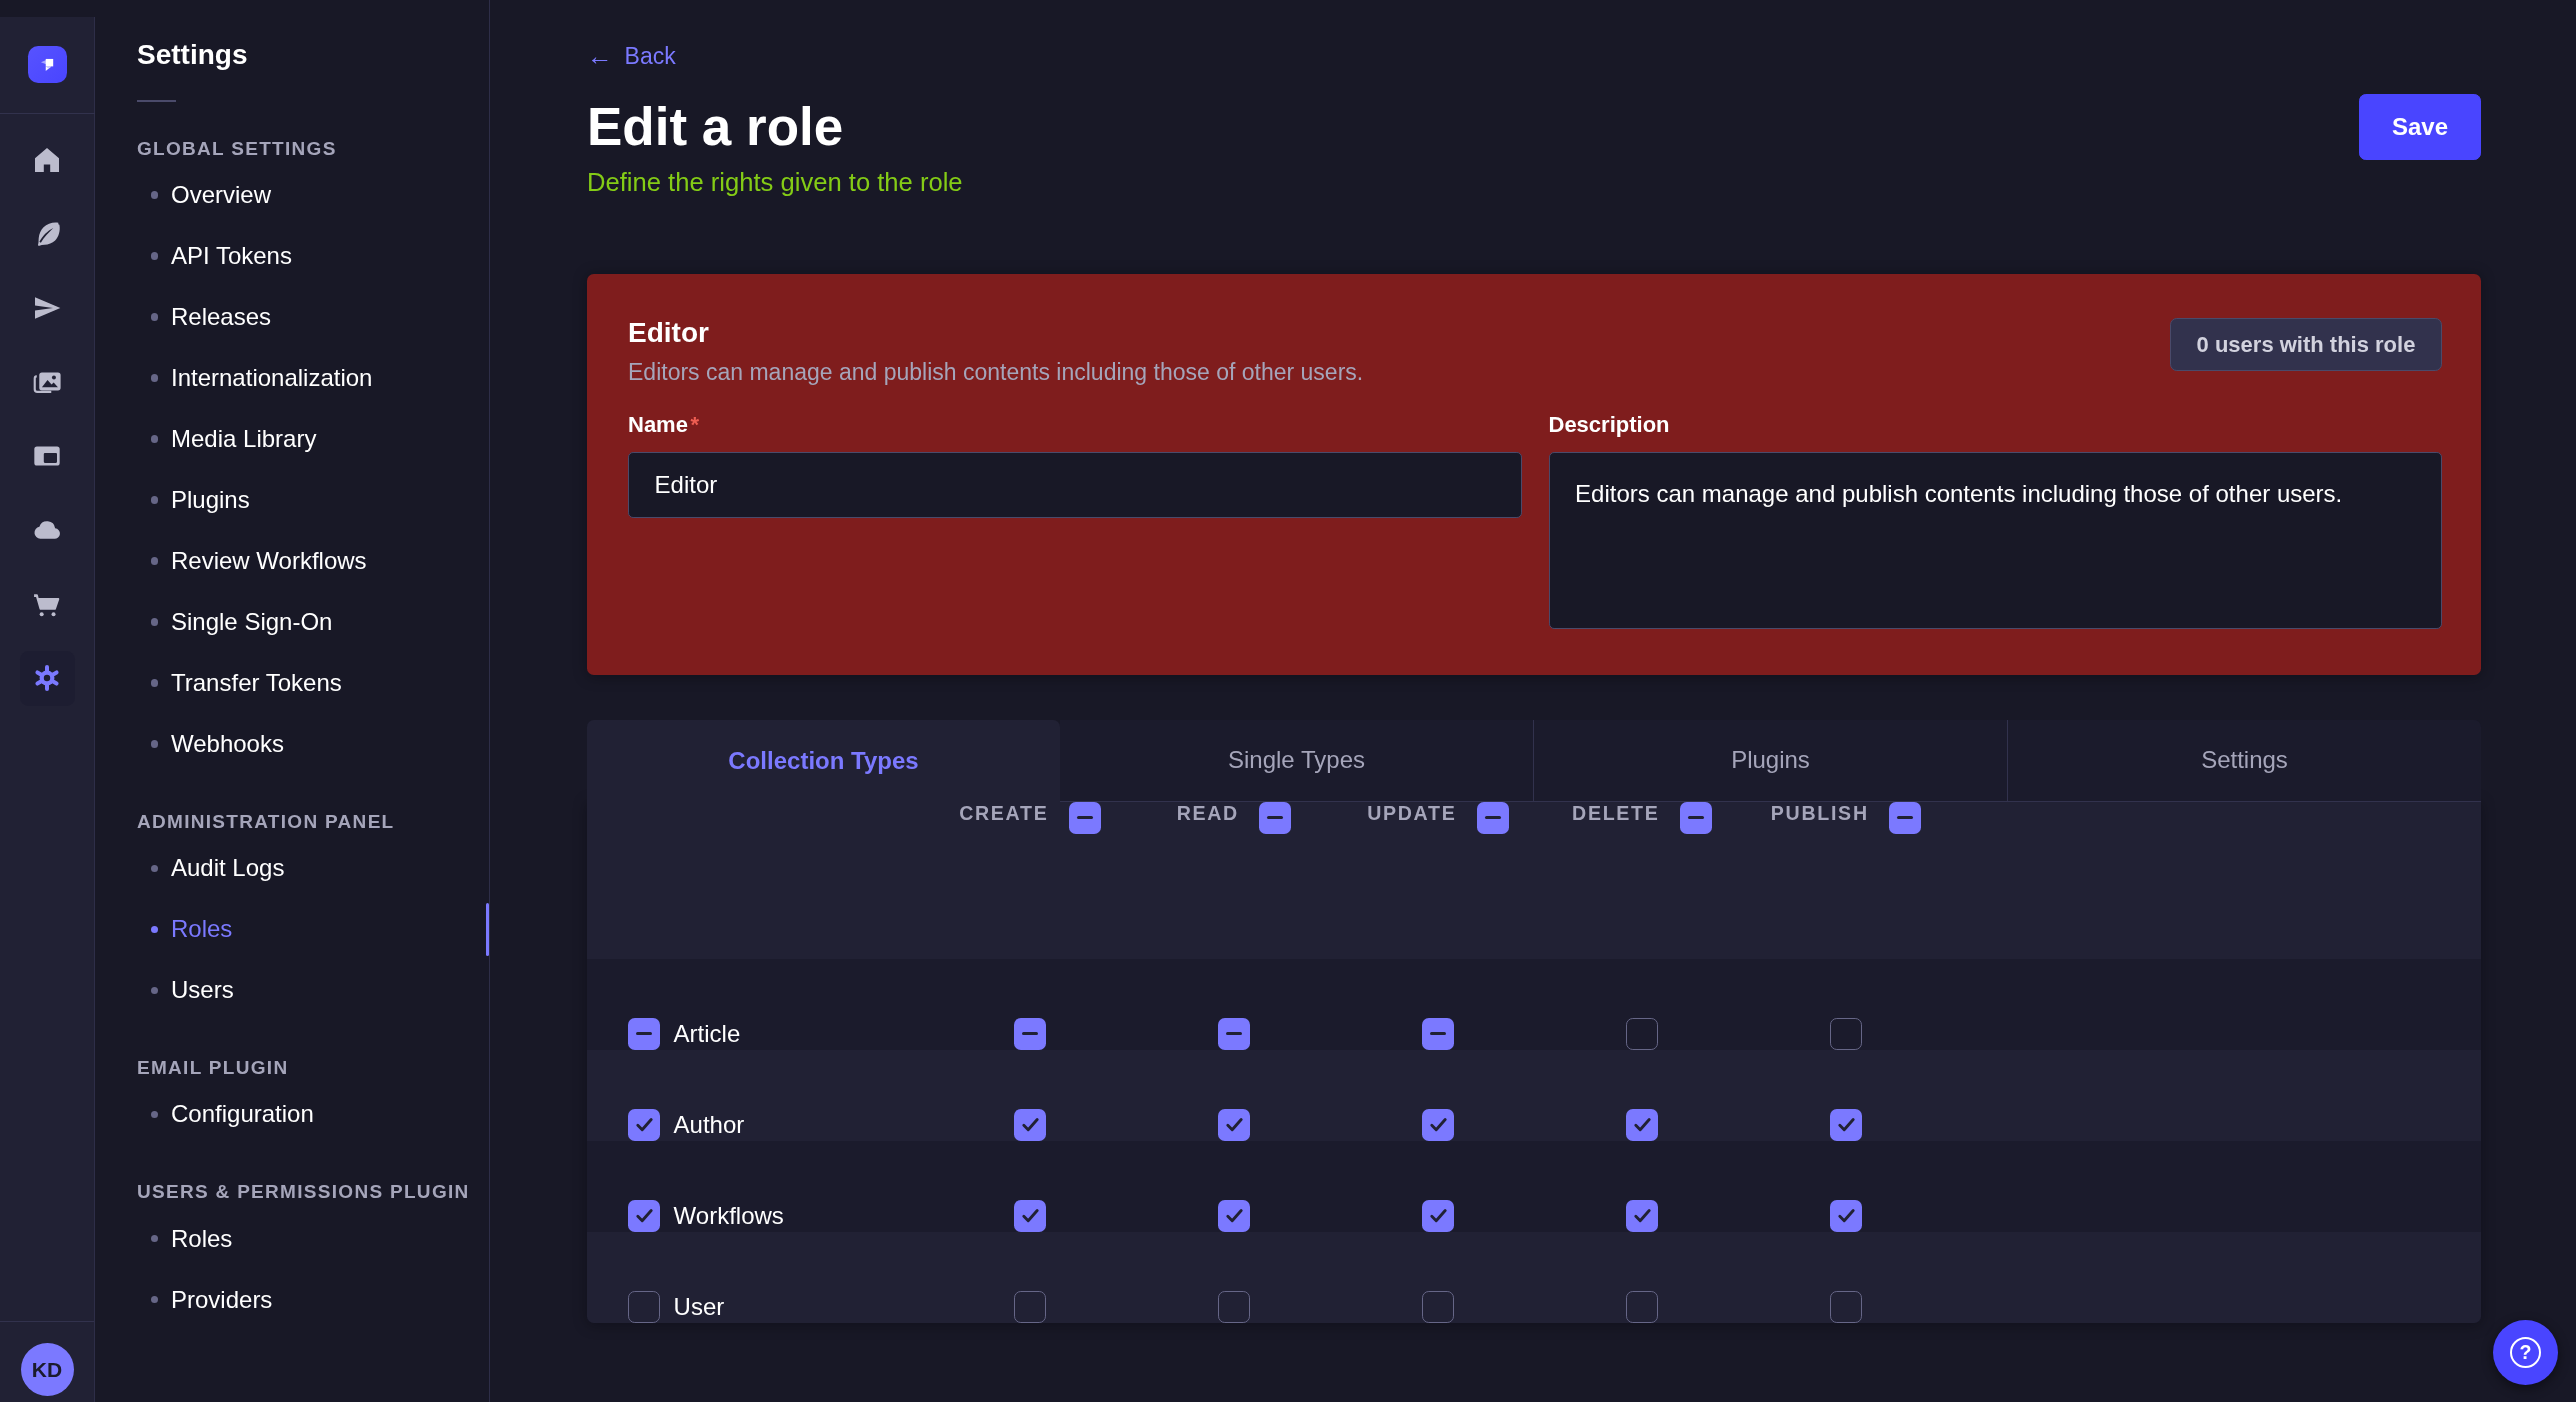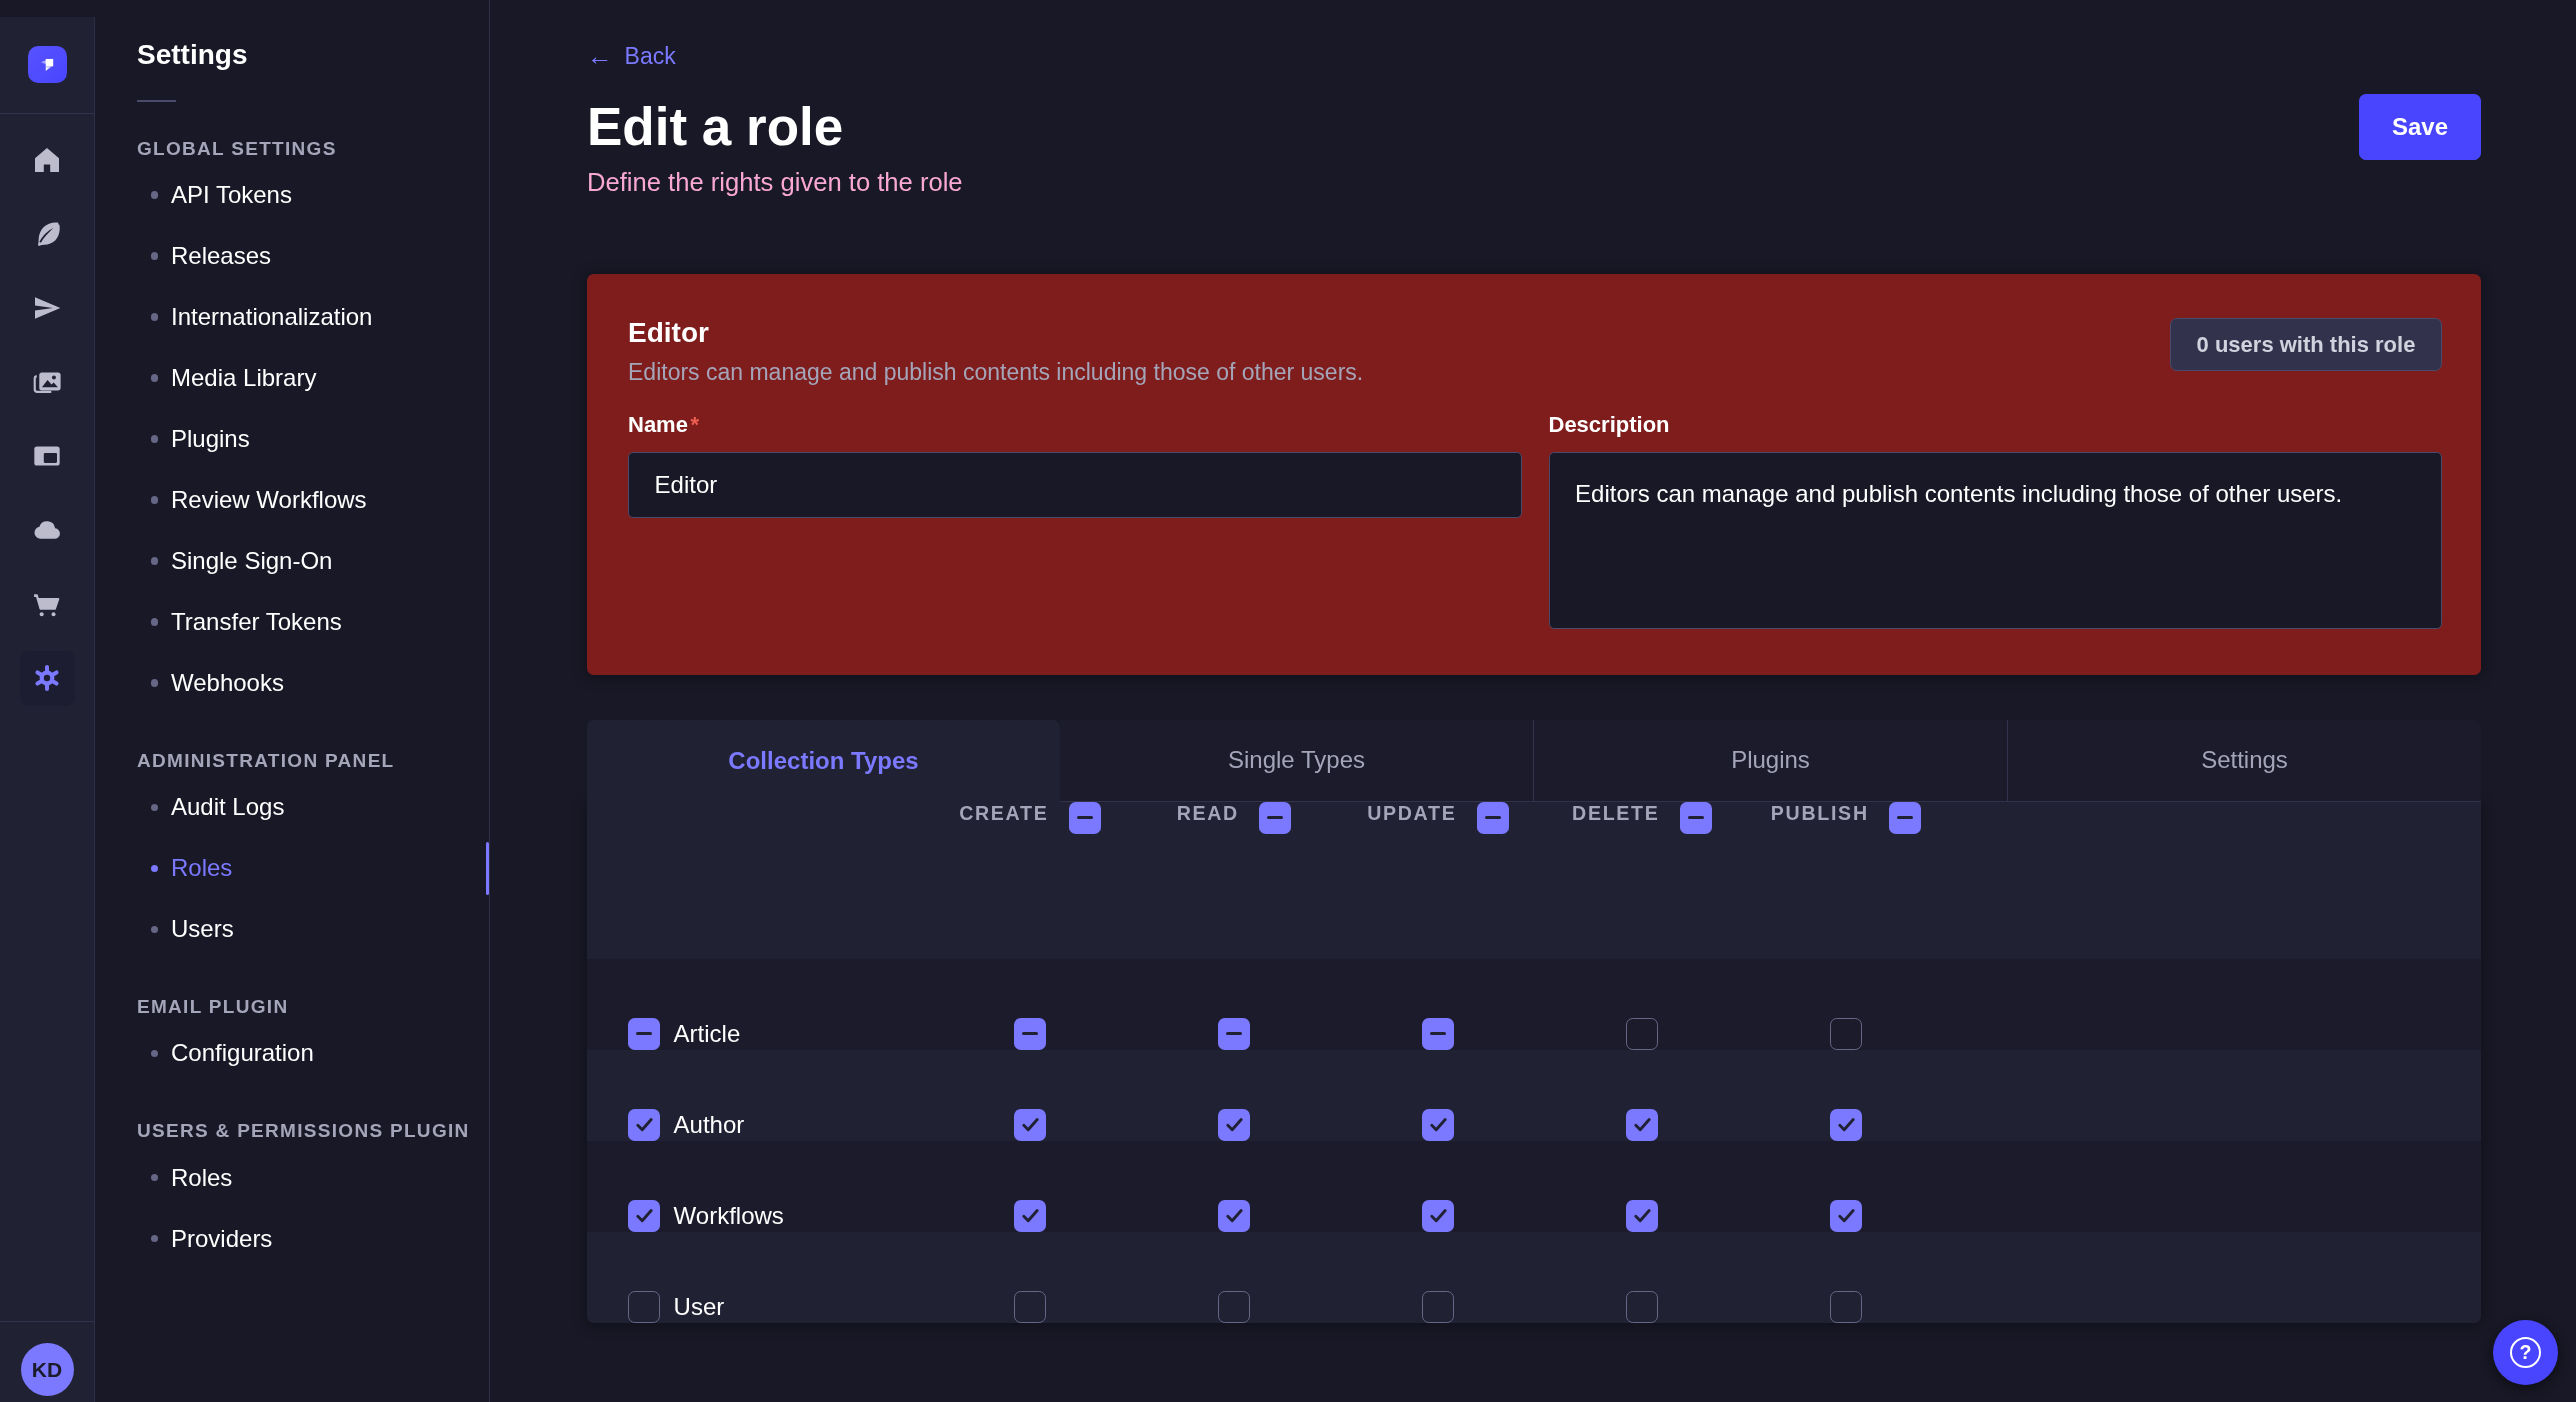--- a/index.html
+++ b/index.html
@@ -72,21 +72,21 @@
   
   .main { position:absolute; left:491px; top:0; right:0; height:100%; }
   .content { padding:0 95px 0 96px; position:relative; }
   .back-row { padding-top:43px; }
   .back-link {
     display:inline-flex; align-items:center; gap:12px;
     color:#7b79ff; font-size:23px; cursor:pointer; text-decoration:none;
   }
   .back-arrow { font-size:25.6px; line-height:1; }
   .page-title { margin-top:29px; font-size:53px; font-weight:700; color:#ffffff; line-height:1.05; }
-  .page-subtitle { margin-top:13.6px; font-size:25.6px; color:#f9a8d4; }
+  .page-subtitle { margin-top:13.6px; font-size:25.6px; color:#84cc16; }
   .save-btn {
     position:absolute; top:94px; right:95px; height:66px; padding:0 32px;
     background:#4945ff; border:0.9px solid #4945ff; border-radius:6.8px;
     color:#ffffff; font-size:24px; font-weight:600; cursor:pointer;
   }
 
   
   .card {
     margin-top:77px; background:#7f1d1d; border-radius:6.8px;
     box-shadow:0 1.7px 13.6px rgba(3,3,10,.35);
@@ -265,20 +265,23 @@
 
 <aside class="sidebar">
   <div class="sb-inner">
     <div class="sb-title">Settings</div>
     <div class="sb-divider"></div>
     <div id="sb-sections">
         <div class="sb-section">
           <div class="sb-section-label">GLOBAL SETTINGS</div>
           <div class="sb-items">
             <div class="sb-item">
+              <span>Overview</span>
+            </div>
+            <div class="sb-item">
               <span>API Tokens</span>
             </div>
             <div class="sb-item">
               <span>Releases</span>
             </div>
             <div class="sb-item">
               <span>Internationalization</span>
             </div>
             <div class="sb-item">
               <span>Media Library</span>

